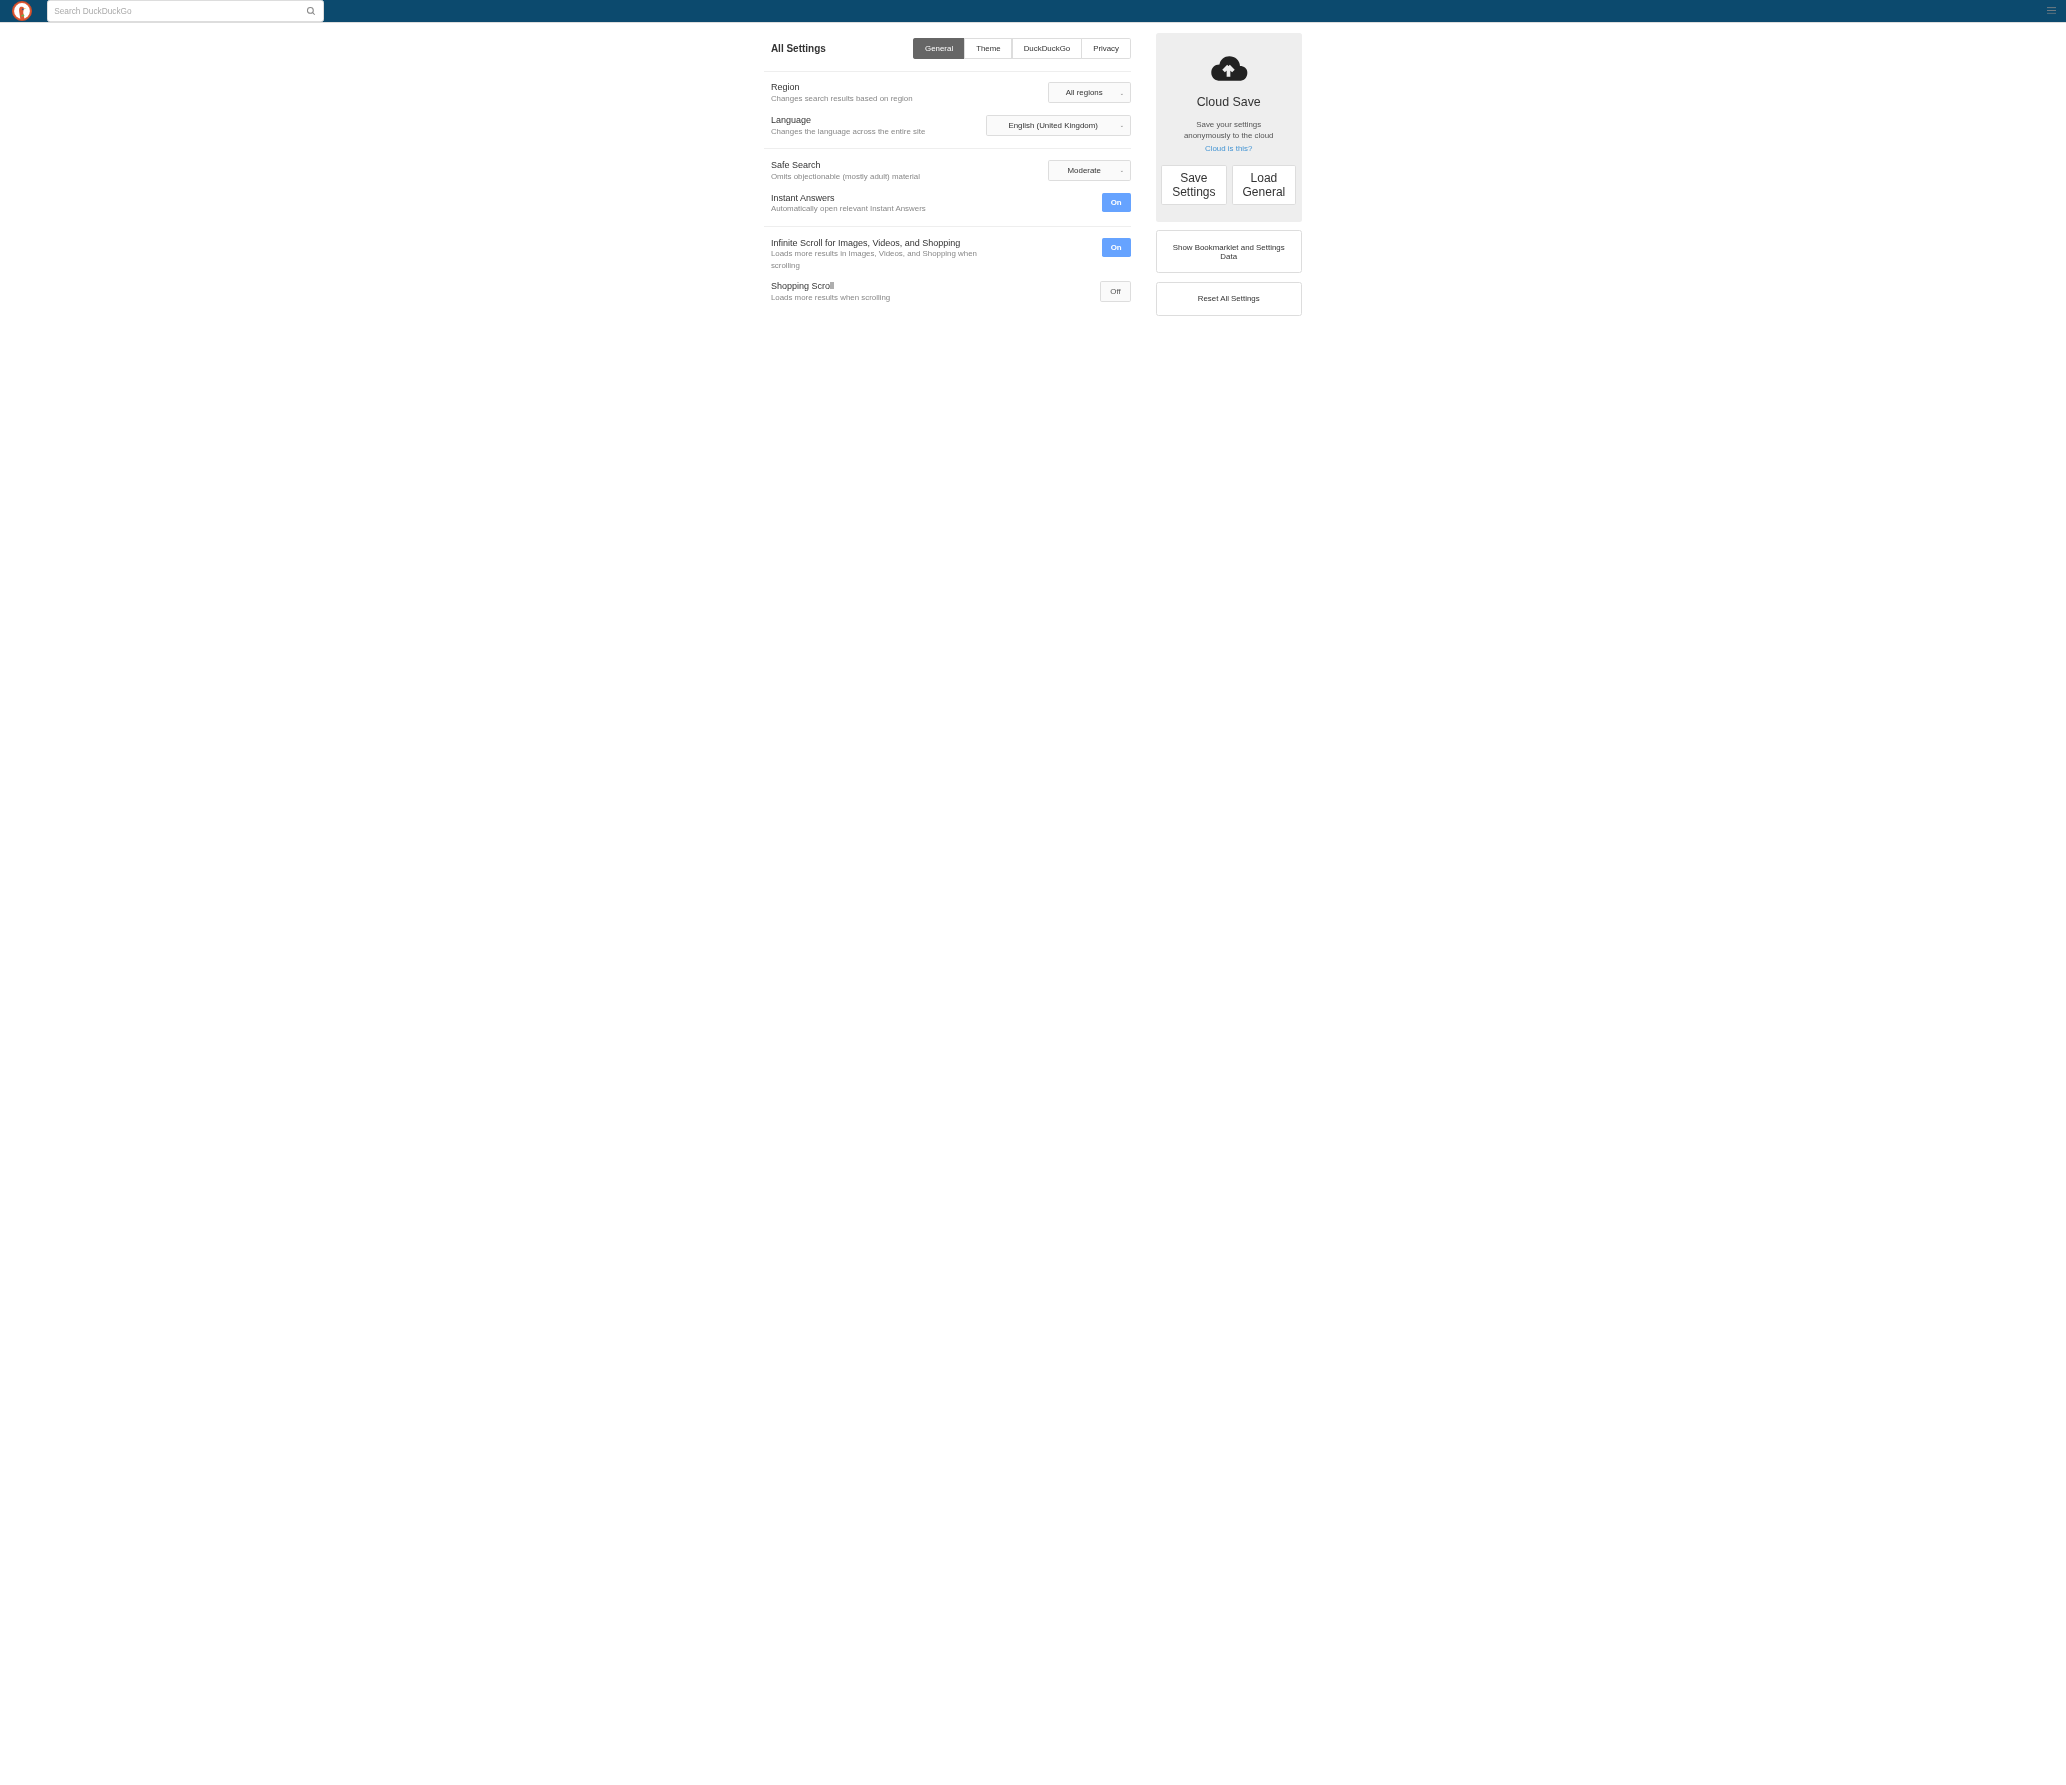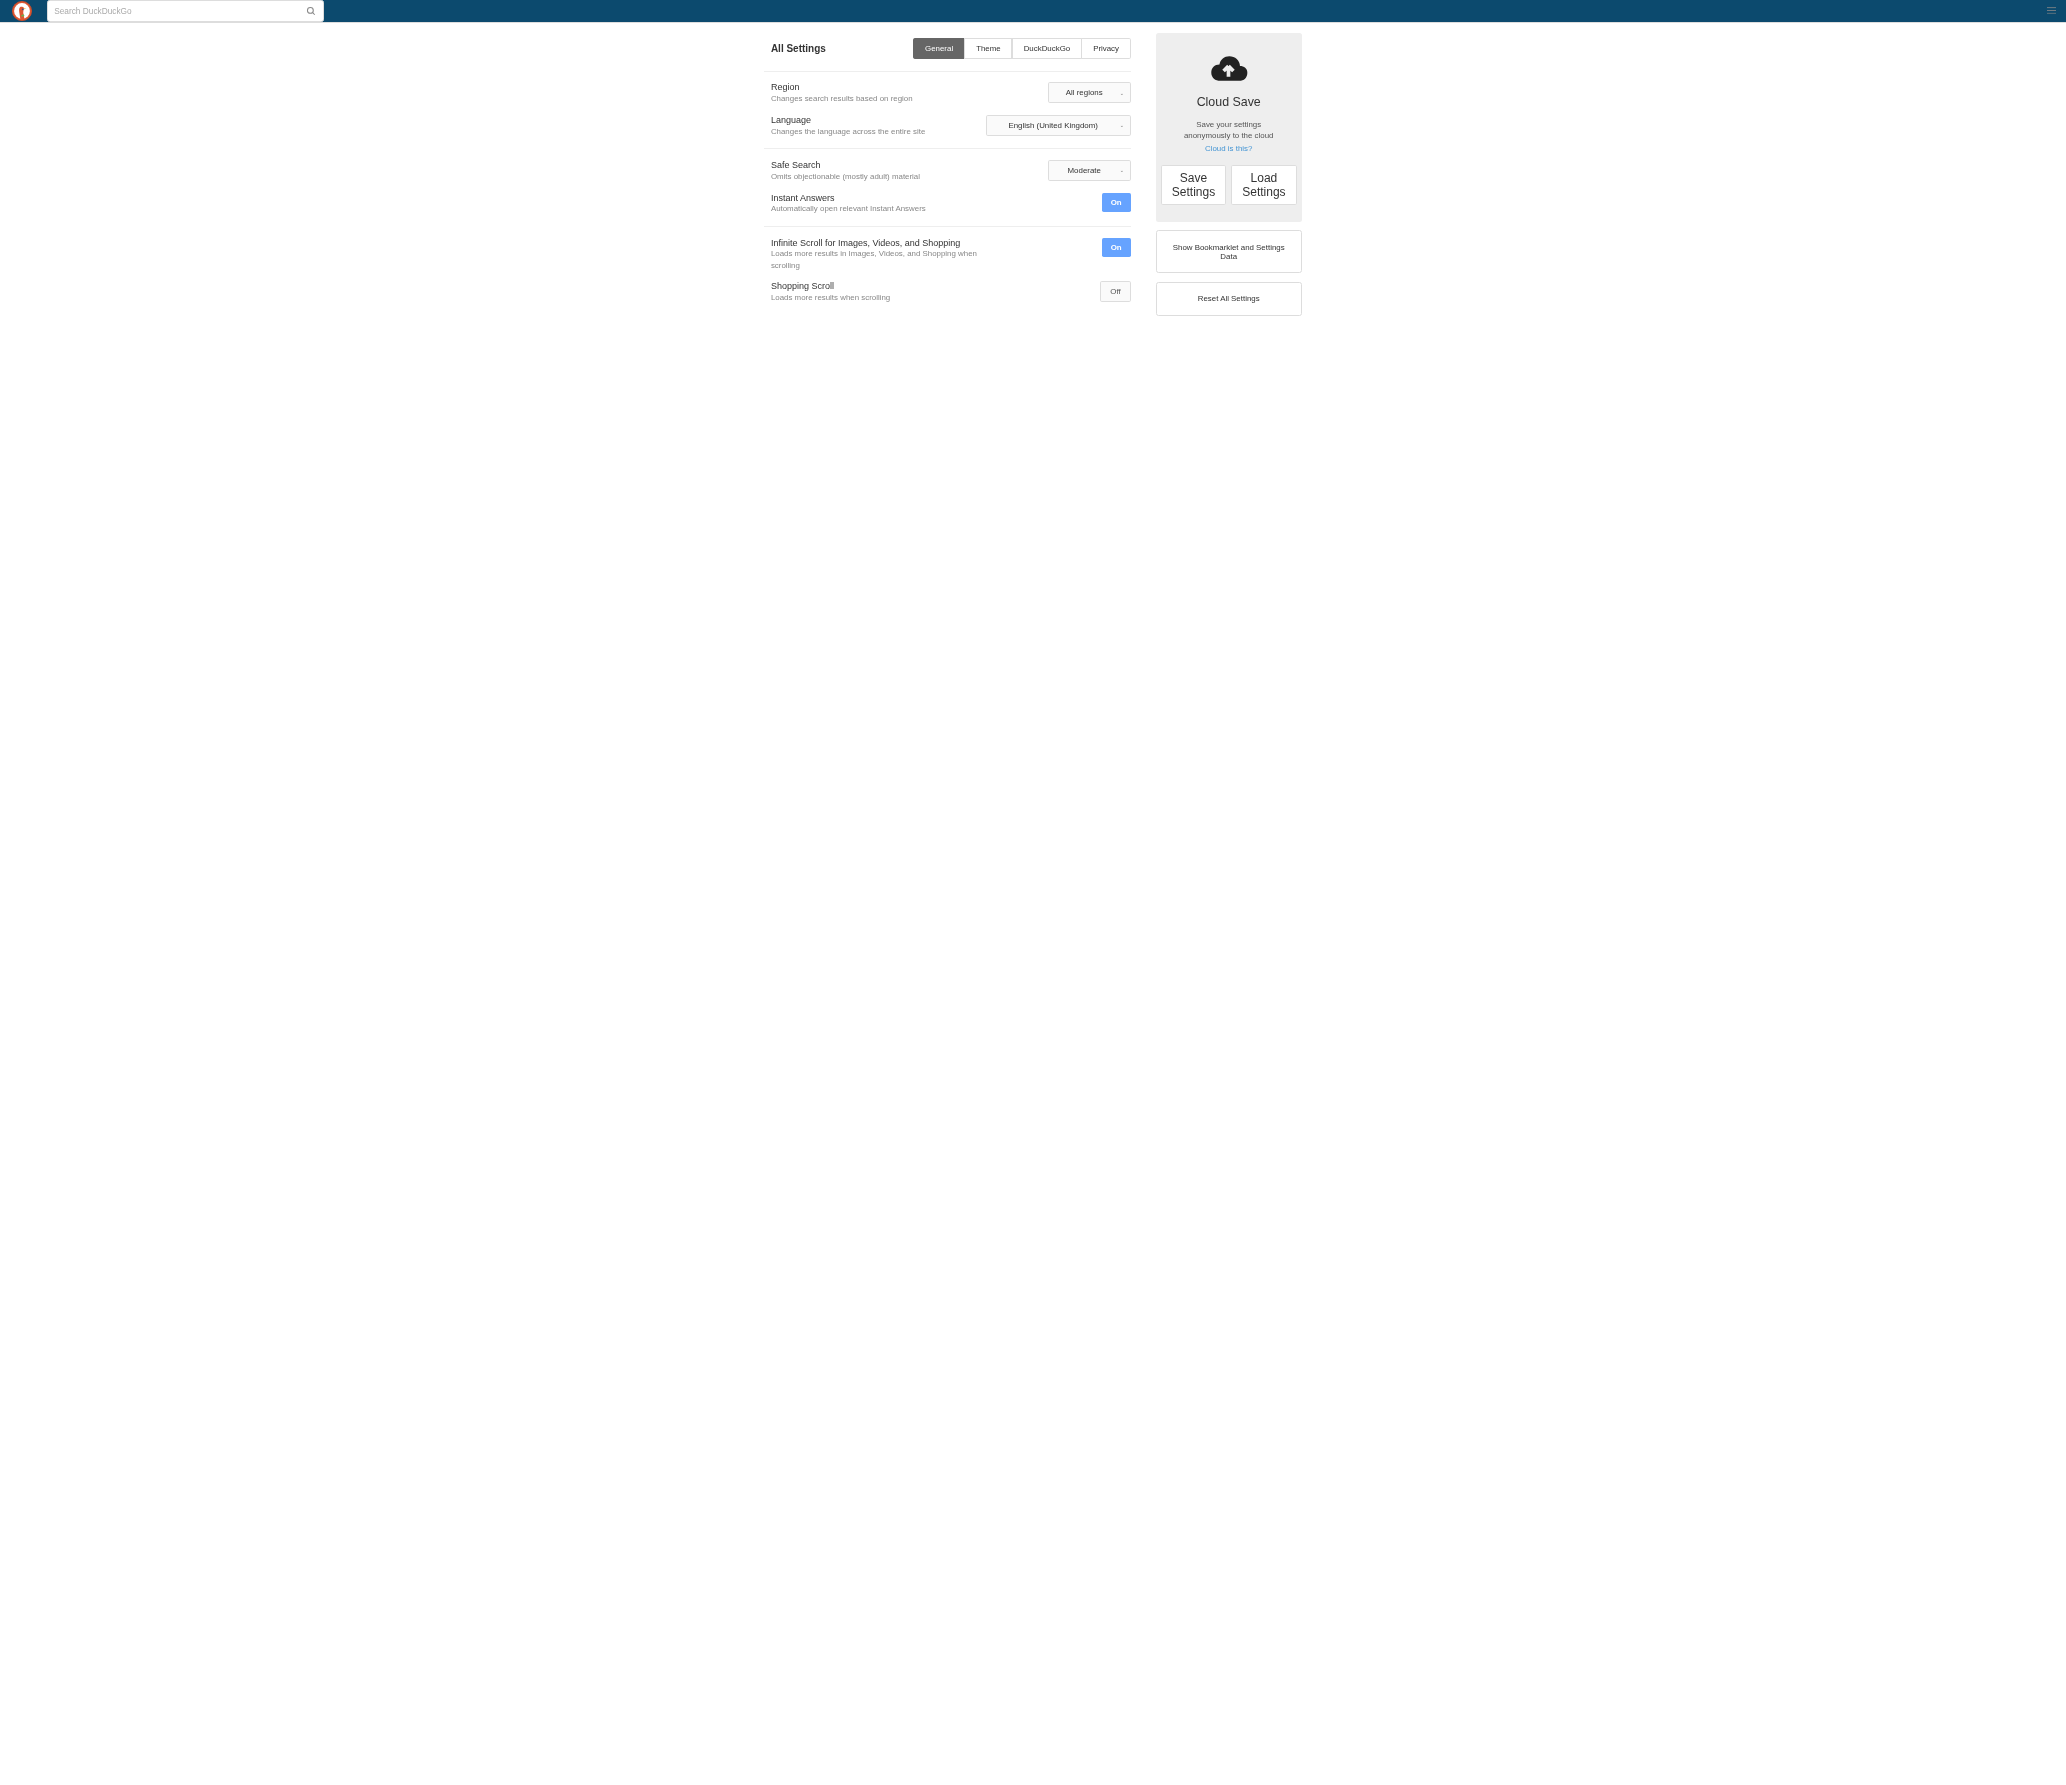--- a/index.html
+++ b/index.html
@@ -163,21 +163,21 @@
         <svg viewBox="0 0 100 72">
             <path d="M78 32 C78 18 66 8 52 8 C40 8 30 16 28 28 C16 28 8 36 8 48 C8 60 18 68 30 68 L76 68 C88 68 96 60 96 48 C96 38 88 32 78 32 Z" fill="#222"></path>
             <path d="M50 58 L50 32 M50 32 L38 44 M50 32 L62 44" stroke="#eee" stroke-width="9" fill="none" stroke-linecap="butt"></path>
           </svg>
       </div>
       <h2>Cloud Save</h2>
       <div class="cloud-desc">Save your settings anonymously to the cloud</div>
       <a class="cloud-link" href="#">Cloud is this?</a>
       <div class="cloud-buttons">
         <button class="btn">Save Settings</button>
-        <button class="btn">Load Settings</button>
+        <button class="btn">Load General</button>
       </div>
     </div>
 
     <div class="side-card">Show Bookmarklet and Settings Data</div>
     <div class="side-card">Reset All Settings</div>
   </div>
 </div>
 
 
 </body></html>

